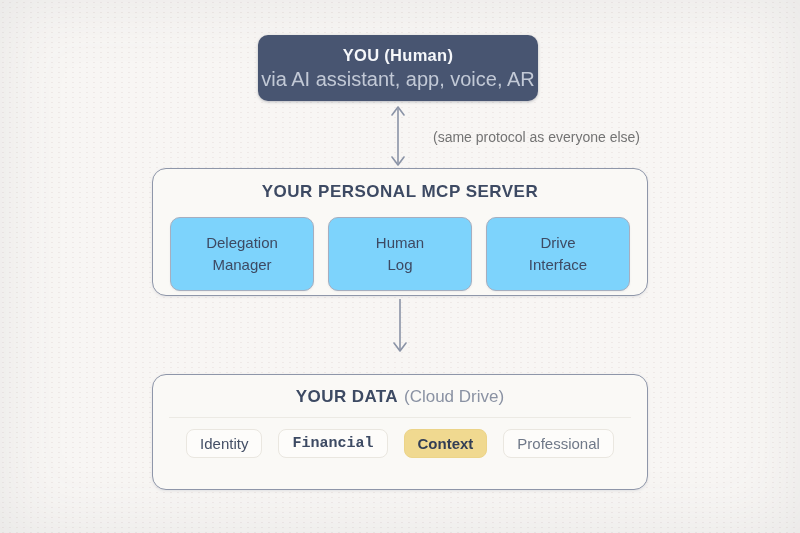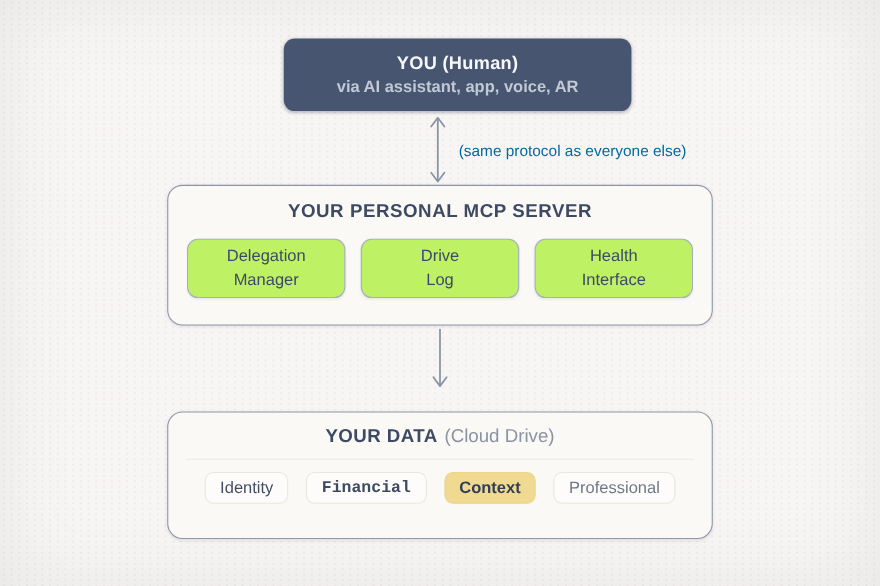--- a/index.html
+++ b/index.html
@@ -14,50 +14,50 @@
     position: relative;
     width: 800px;
     height: 533px;
     box-shadow: inset 0 0 70px rgba(90,95,110,0.10);
   }
 
   
   .you-box {
     position: absolute;
     left: 258px; top: 35px;
-    width: 316px; height: 66px;
+    width: 280px; height: 66px;
     background: #485571;
     border-radius: 10px;
     box-shadow: 0 1px 3px rgba(40,50,70,0.30);
     display: flex; flex-direction: column;
     align-items: center; justify-content: center;
     gap: 3px;
   }
   .you-title {
     color: #f5f7fa;
     font-size: 16.5px;
     font-weight: 700;
     letter-spacing: 0.3px;
   }
   .you-subtitle {
     color: #c2c9d6;
-    font-size: 15px;
-    font-weight: 700;
+    font-size: 20px;
+    font-weight: 400;
   }
 
   
   .arrow { position: absolute; }
   .arrow svg { display: block; }
   .arrow-1 { left: 388px; top: 104px; }
   .arrow-2 { left: 390px; top: 299px; }
   .arrow-label {
     position: absolute;
-    left: 417px; top: 129px;
+    left: 433px; top: 129px;
     font-size: 14px;
-    color: #0369a1;
+    color: #737373;
     white-space: nowrap;
   }
 
   
   .outer-box {
     position: absolute;
     left: 152px;
     width: 496px;
     background: #faf9f6;
     border: 1.5px solid #8e96a9;
@@ -76,22 +76,22 @@
     color: #3d4a63;
   }
   .component-row {
     display: flex;
     gap: 14px;
     padding: 0 17px;
     margin-top: 15px;
   }
   .component {
     flex: 1;
-    height: 54px;
-    background: #bef264;
+    height: 74px;
+    background: #7dd3fc;
     border: 1.3px solid #a6aebf;
     border-radius: 10px;
     display: flex; align-items: center; justify-content: center;
     text-align: center;
     white-space: pre-line;
     font-size: 15px;
     font-weight: 500;
     line-height: 1.45;
     color: #3d4a63;
     box-shadow: 0 1px 2px rgba(70,80,105,0.08);
@@ -154,23 +154,23 @@
       <polyline points="4,53 10,61 16,53"></polyline>
     </svg>
   </div>
   <div class="arrow-label">(same protocol as everyone else)</div>
 
   <div class="outer-box server-box">
     <div class="server-title">YOUR PERSONAL MCP SERVER</div>
     <div class="component-row">
       <div class="component">Delegation
 Manager</div>
+      <div class="component">Human
+Log</div>
       <div class="component">Drive
-Log</div>
-      <div class="component">Health
 Interface</div>
     </div>
   </div>
 
   <div class="arrow arrow-2">
     <svg width="20" height="54" viewBox="0 0 20 54" fill="none" stroke="#8a93a6" stroke-width="1.6" stroke-linecap="round" stroke-linejoin="round">
       <line x1="10" y1="0" x2="10" y2="51"></line>
       <polyline points="4,44 10,52 16,44"></polyline>
     </svg>
   </div>

